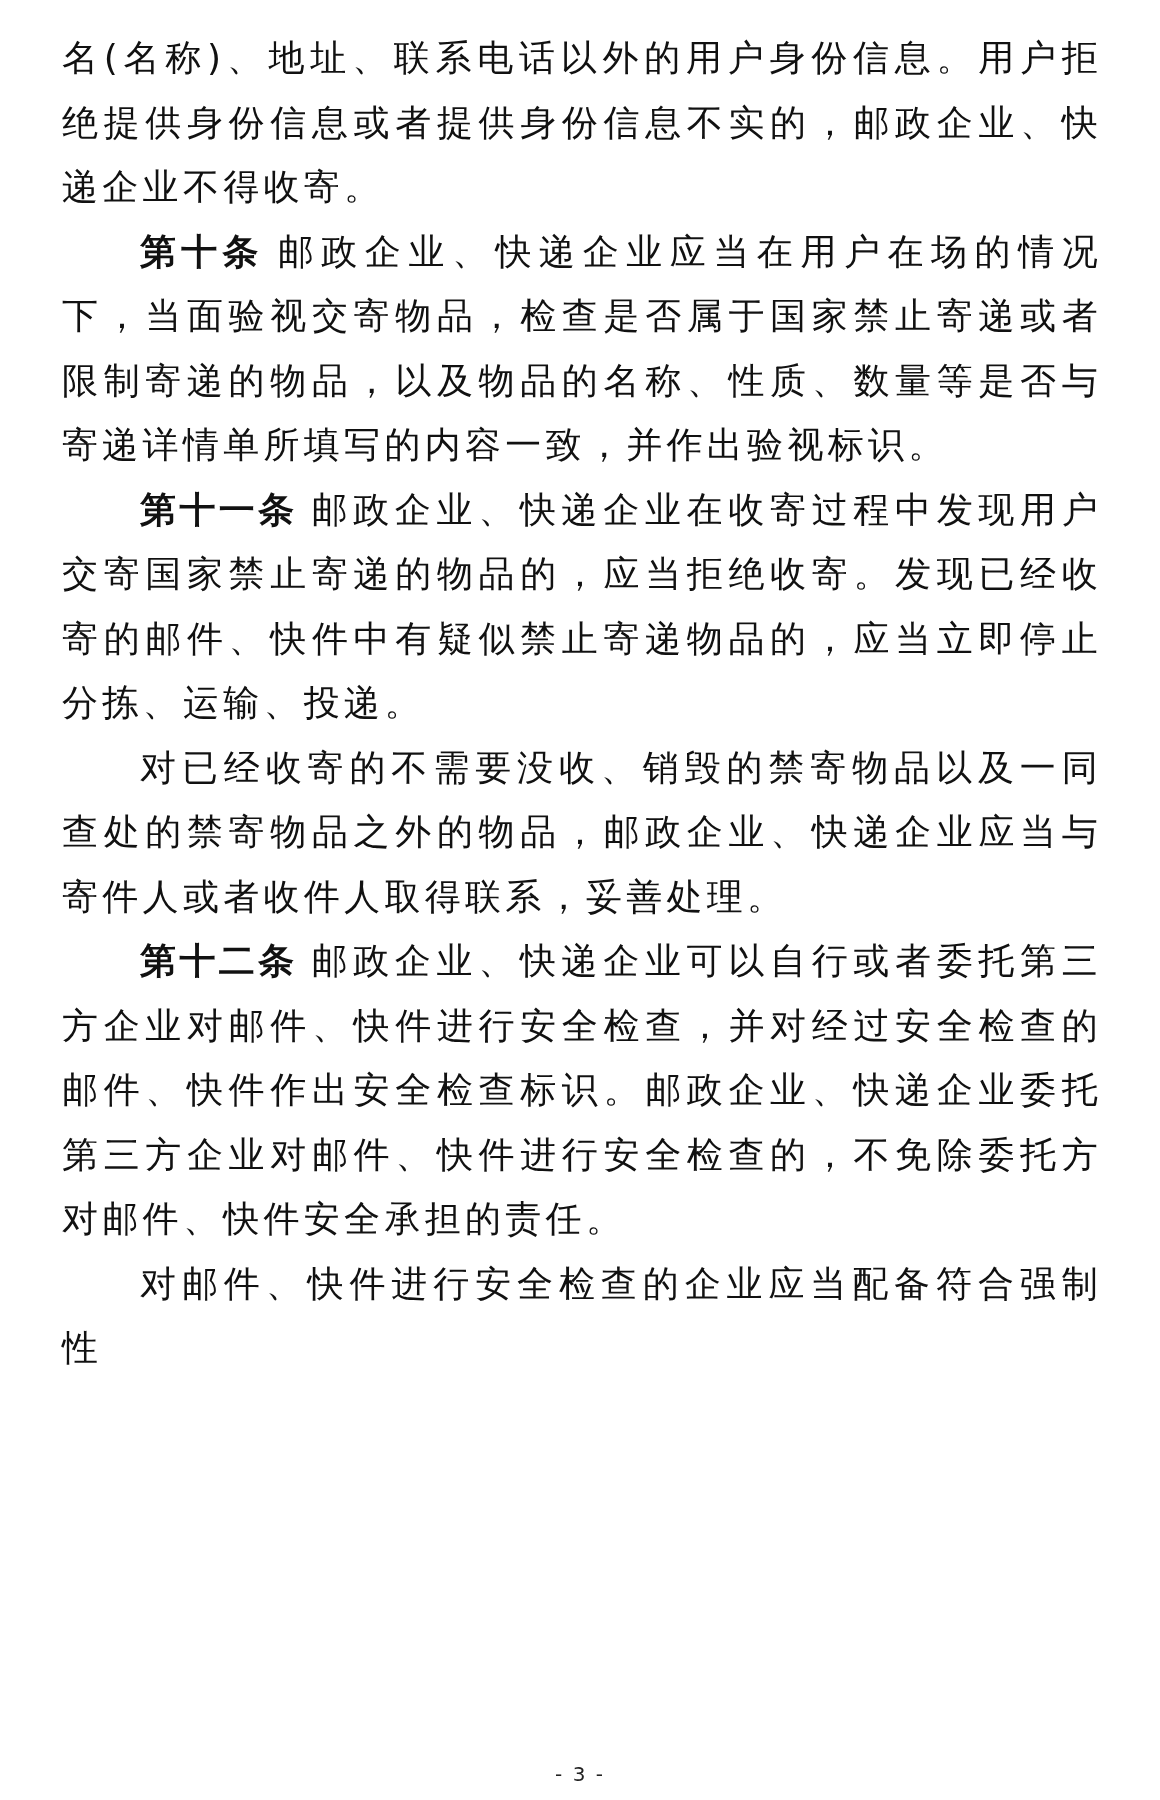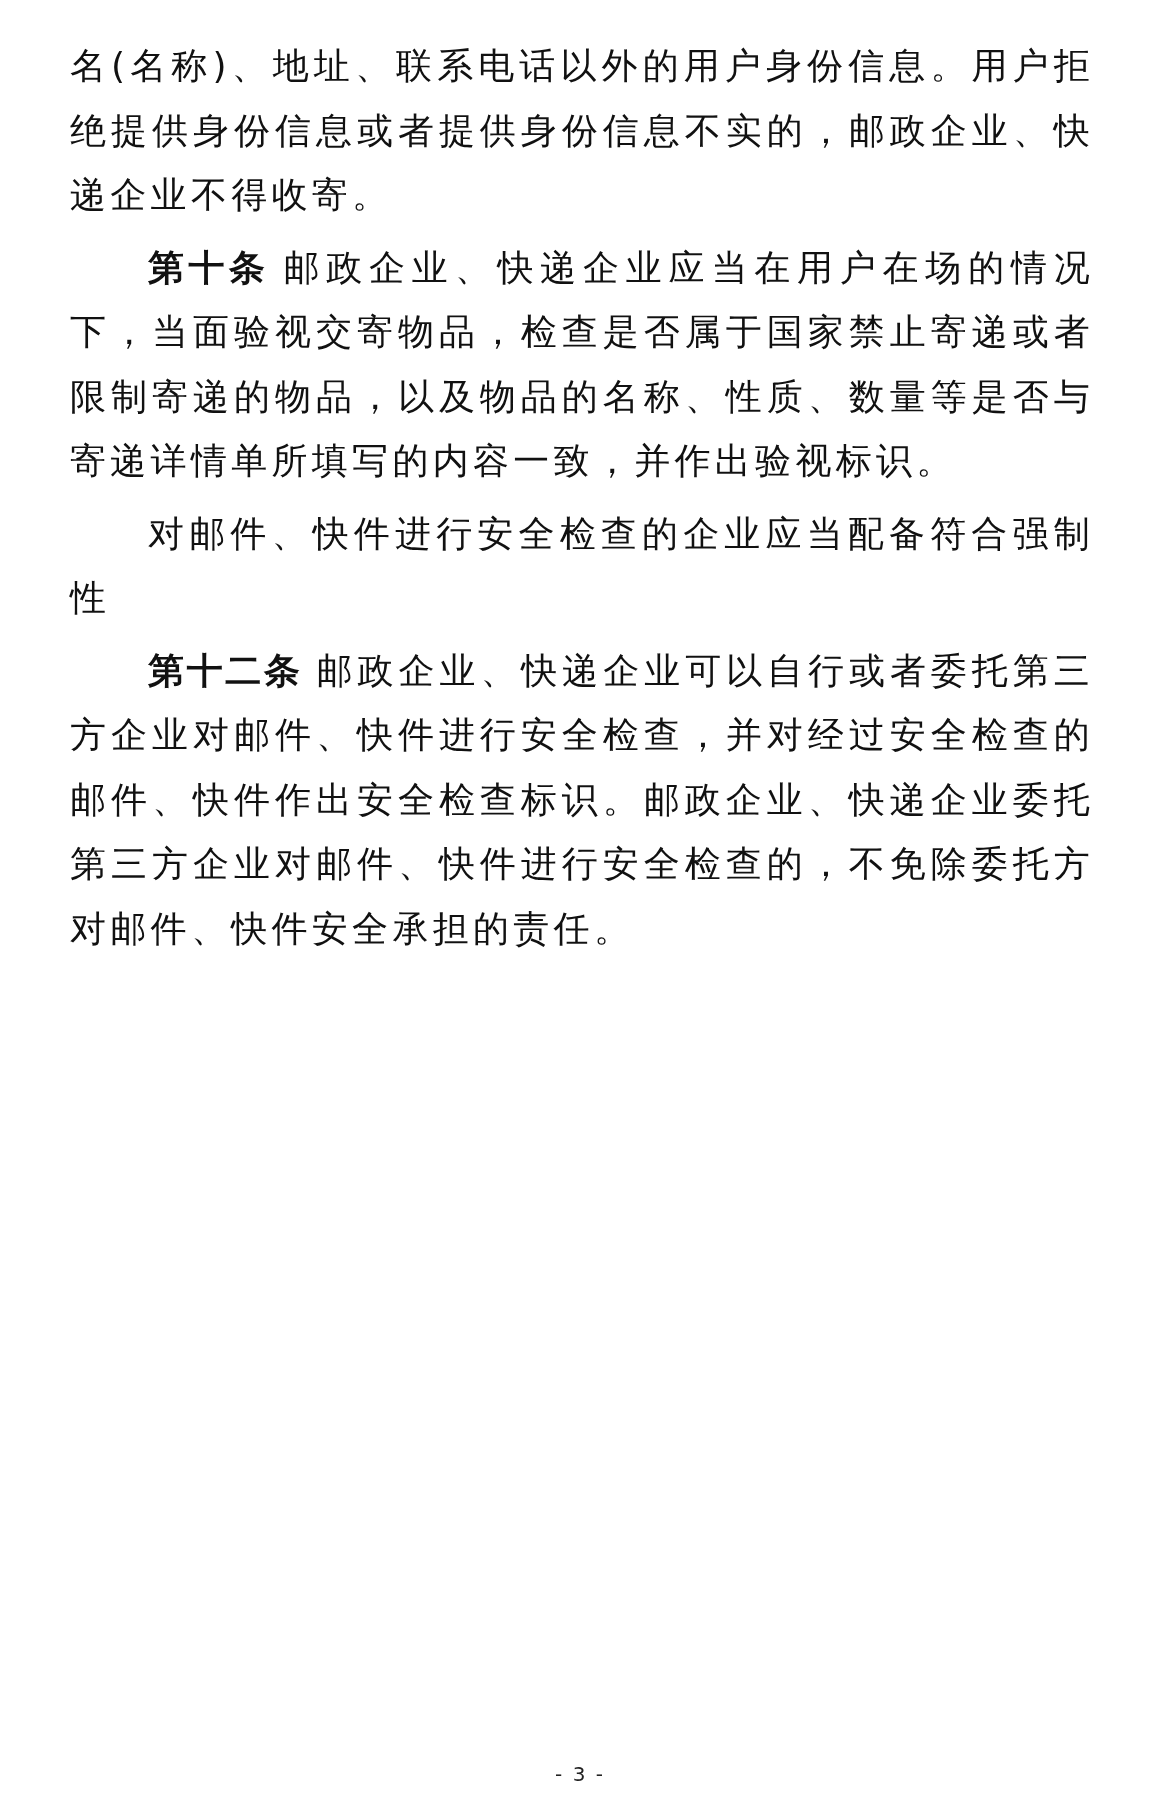--- a/index.html
+++ b/index.html
@@ -20,21 +20,21 @@
       left: 62px;
       top: 26px;
       width: 1040px;
     }
     .para {
       font-size: 36px;
       line-height: 64.5px;
       letter-spacing: 4.3px;
       text-align: justify;
       text-align-last: left;
-      margin: 8px;
+      margin: 0;
       word-break: break-all;
     }
     .para.indent {
       text-indent: 78px;
     }
     .article {
       font-weight: bold;
       letter-spacing: 2px;
       margin-right: 14px;
     }
@@ -53,20 +53,26 @@
 <body>
 
 <div class="page">
   <p class="para">
     <span>名(名称)、地址、联系电话以外的用户身份信息。用户拒绝提供身份信息或者提供身份信息不实的，邮政企业、快递企业不得收寄。</span>
   </p>
   <p class="para indent">
     <span class="article">第十条</span><span>邮政企业、快递企业应当在用户在场的情况下，当面验视交寄物品，检查是否属于国家禁止寄递或者限制寄递的物品，以及物品的名称、性质、数量等是否与寄递详情单所填写的内容一致，并作出验视标识。</span>
   </p>
   <p class="para indent">
-    <span>对邮件、快件进行安全检查的企业应当配备符合强制性</span>
+    <span class="article">第十一条</span><span>邮政企业、快递企业在收寄过程中发现用户交寄国家禁止寄递的物品的，应当拒绝收寄。发现已经收寄的邮件、快件中有疑似禁止寄递物品的，应当立即停止分拣、运输、投递。</span>
+  </p>
+  <p class="para indent">
+    <span>对已经收寄的不需要没收、销毁的禁寄物品以及一同查处的禁寄物品之外的物品，邮政企业、快递企业应当与寄件人或者收件人取得联系，妥善处理。</span>
   </p>
   <p class="para indent">
     <span class="article">第十二条</span><span>邮政企业、快递企业可以自行或者委托第三方企业对邮件、快件进行安全检查，并对经过安全检查的邮件、快件作出安全检查标识。邮政企业、快递企业委托第三方企业对邮件、快件进行安全检查的，不免除委托方对邮件、快件安全承担的责任。</span>
+  </p>
+  <p class="para indent">
+    <span>对邮件、快件进行安全检查的企业应当配备符合强制性</span>
   </p>
 </div>
 
 <div class="page-number">- 3 -</div>
 
 </body></html>

